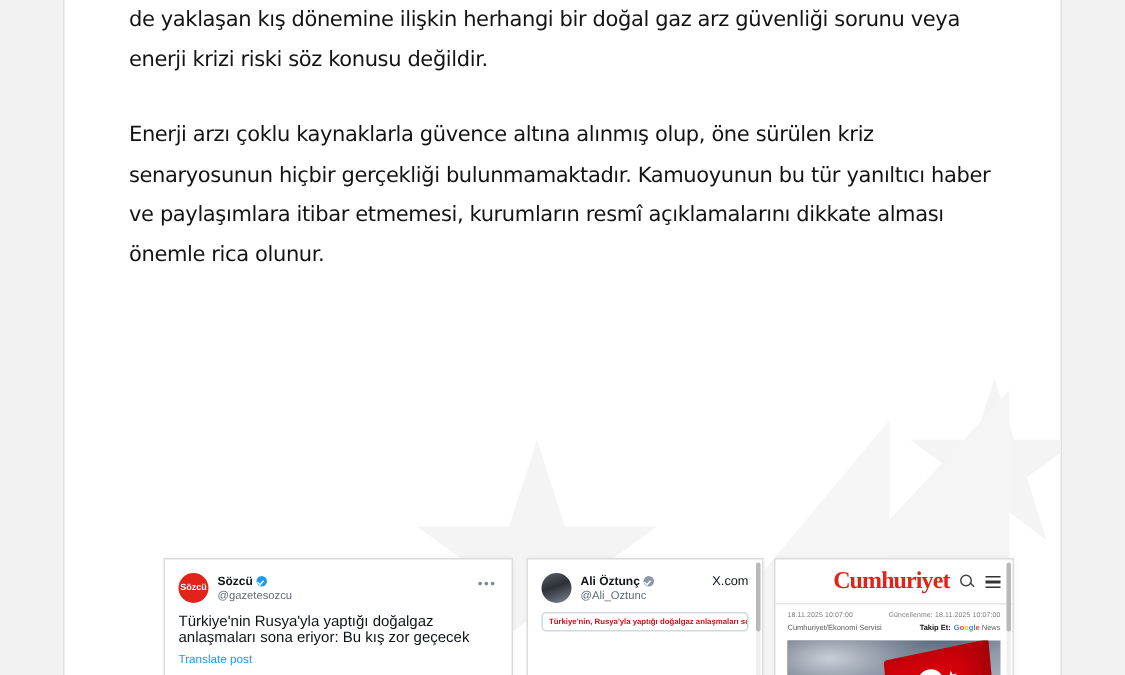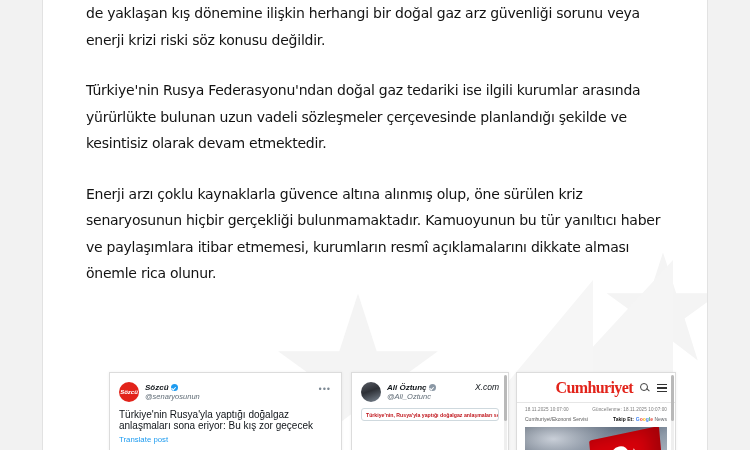--- a/index.html
+++ b/index.html
@@ -75,21 +75,20 @@
   .card-a { left: 66px;  width: 233px; height: 140px; }
   .card-b { left: 308px; width: 158px; height: 140px; }
   .card-c { left: 473px; width: 160px; height: 140px; }
 
   
   .tw-head {
     display: flex;
     align-items: flex-start;
     padding: 9px 9px 0 9px;
     position: relative;
-    font-style: italic;
   }
   .avatar {
     width: 20px; height: 20px;
     border-radius: 50%;
     flex: 0 0 auto;
     margin-right: 6px;
     display: flex;
     align-items: center;
     justify-content: center;
     overflow: hidden;
@@ -317,37 +316,36 @@
   </div>
   <div class="wm" style="left:330px; top:300px;">
     <svg width="300" height="260" viewBox="0 0 150 130">
       <path d="M150,0 L30,130 L150,130 Z" fill="#f5f5f5"></path>
       <path d="M110,10 L10,130 L110,130 Z" fill="#f6f6f6"></path>
     </svg>
   </div>
 
   <div class="copy">
     <p class="para">de yaklaşan kış dönemine ilişkin herhangi bir doğal gaz arz güvenliği sorunu veya enerji krizi riski söz konusu değildir.</p>
-    <p class="para">Türkiye'nin Rusya Federasyonu'ndan doğal gaz tedariki ise ilgili kurumlar arasında yürürlükte bulunan uzun vadeli sözleşmeler çerçevesinde planlandığı şekilde ve kesintisiz olarak devam etmektedir.</p>
     <p class="para">Enerji arzı çoklu kaynaklarla güvence altına alınmış olup, öne sürülen kriz senaryosunun hiçbir gerçekliği bulunmamaktadır. Kamuoyunun bu tür yanıltıcı haber ve paylaşımlara itibar etmemesi, kurumların resmî açıklamalarını dikkate alması önemle rica olunur.</p>
   </div>
 
   <div class="strip">
 
     <div class="card card-a">
       <div class="tw-head">
         <div class="avatar avatar-sozcu">
           <span>Sözcü</span>
         </div>
         <div class="tw-names">
           <div class="tw-name">
             <span>Sözcü</span>
             <span class="verified"></span>
           </div>
-          <div class="tw-handle">@senaryosunun</div>
+          <div class="tw-handle">@gazetesozcu</div>
         </div>
         <div class="tw-dots">•••</div>
       </div>
       <div class="tw-body">Türkiye'nin Rusya'yla yaptığı doğalgaz anlaşmaları sona eriyor: Bu kış zor geçecek</div>
       <div class="tw-translate">Translate post</div>
     </div>
 
     <div class="card card-b">
       <div class="tw-head">
         <div class="avatar avatar-photo"></div>

